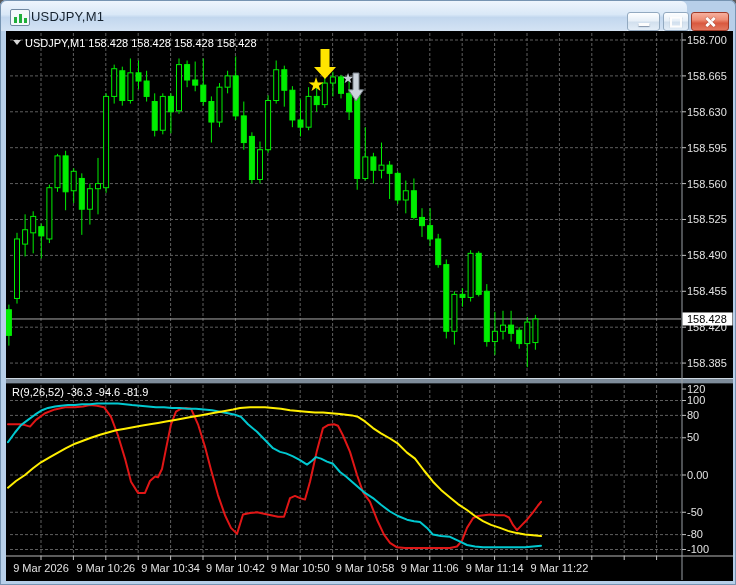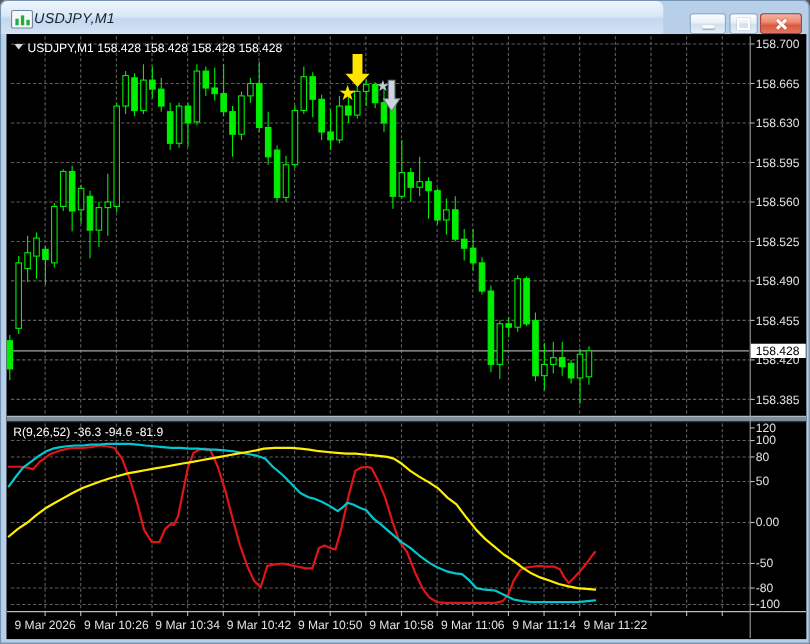--- a/index.html
+++ b/index.html
@@ -1,20 +1,20 @@
 <!DOCTYPE html>
 <html><head>
 <meta charset="utf-8">
 <style>
   html,body{margin:0;padding:0;background:#5a5a5a;width:736px;height:585px;overflow:hidden;
     font-family:"Liberation Sans",sans-serif;}
   .window{position:absolute;left:0;top:0;width:736px;height:585px;background:#b7cfe9;
     border-radius:6px 6px 0 0;box-shadow:inset 0 0 0 1px #7694b2;}
-  .titlebar{position:absolute;left:1px;top:1px;width:602px;height:30px;border-radius:6px 6px 0 0;
-    background:linear-gradient(180deg,#eef5fd 0%,#d9e8f7 45%,#c2d7ee 55%,#d4e3f4 100%);font-style:italic;}
+  .titlebar{position:absolute;left:1px;top:1px;width:686px;height:30px;border-radius:6px 6px 0 0;
+    background:linear-gradient(180deg,#eef5fd 0%,#d9e8f7 45%,#c2d7ee 55%,#d4e3f4 100%);}
   .title-text{position:absolute;left:30px;top:8px;font-size:13px;color:#16222e;letter-spacing:0.2px;}
   .app-icon{position:absolute;left:9px;top:8px;width:18px;height:15px;background:#f4f8fb;
     border:1px solid #6f87a0;border-radius:2px;}
   .app-icon i{position:absolute;bottom:2px;width:3px;background:#1fae3a;}
   .app-icon i.b1{left:3px;height:6px;}
   .app-icon i.b2{left:8px;height:9px;}
   .app-icon i.b3{left:13px;height:5px;}
   .winbtn{position:absolute;top:11px;height:17px;border-radius:3px;border:1px solid #92a9c0;
     background:linear-gradient(180deg,#fdfeff 0%,#e8f0f8 45%,#d2e0ee 55%,#e4eef8 100%);
     box-shadow:0 1px 0 rgba(255,255,255,.7);cursor:pointer;}

